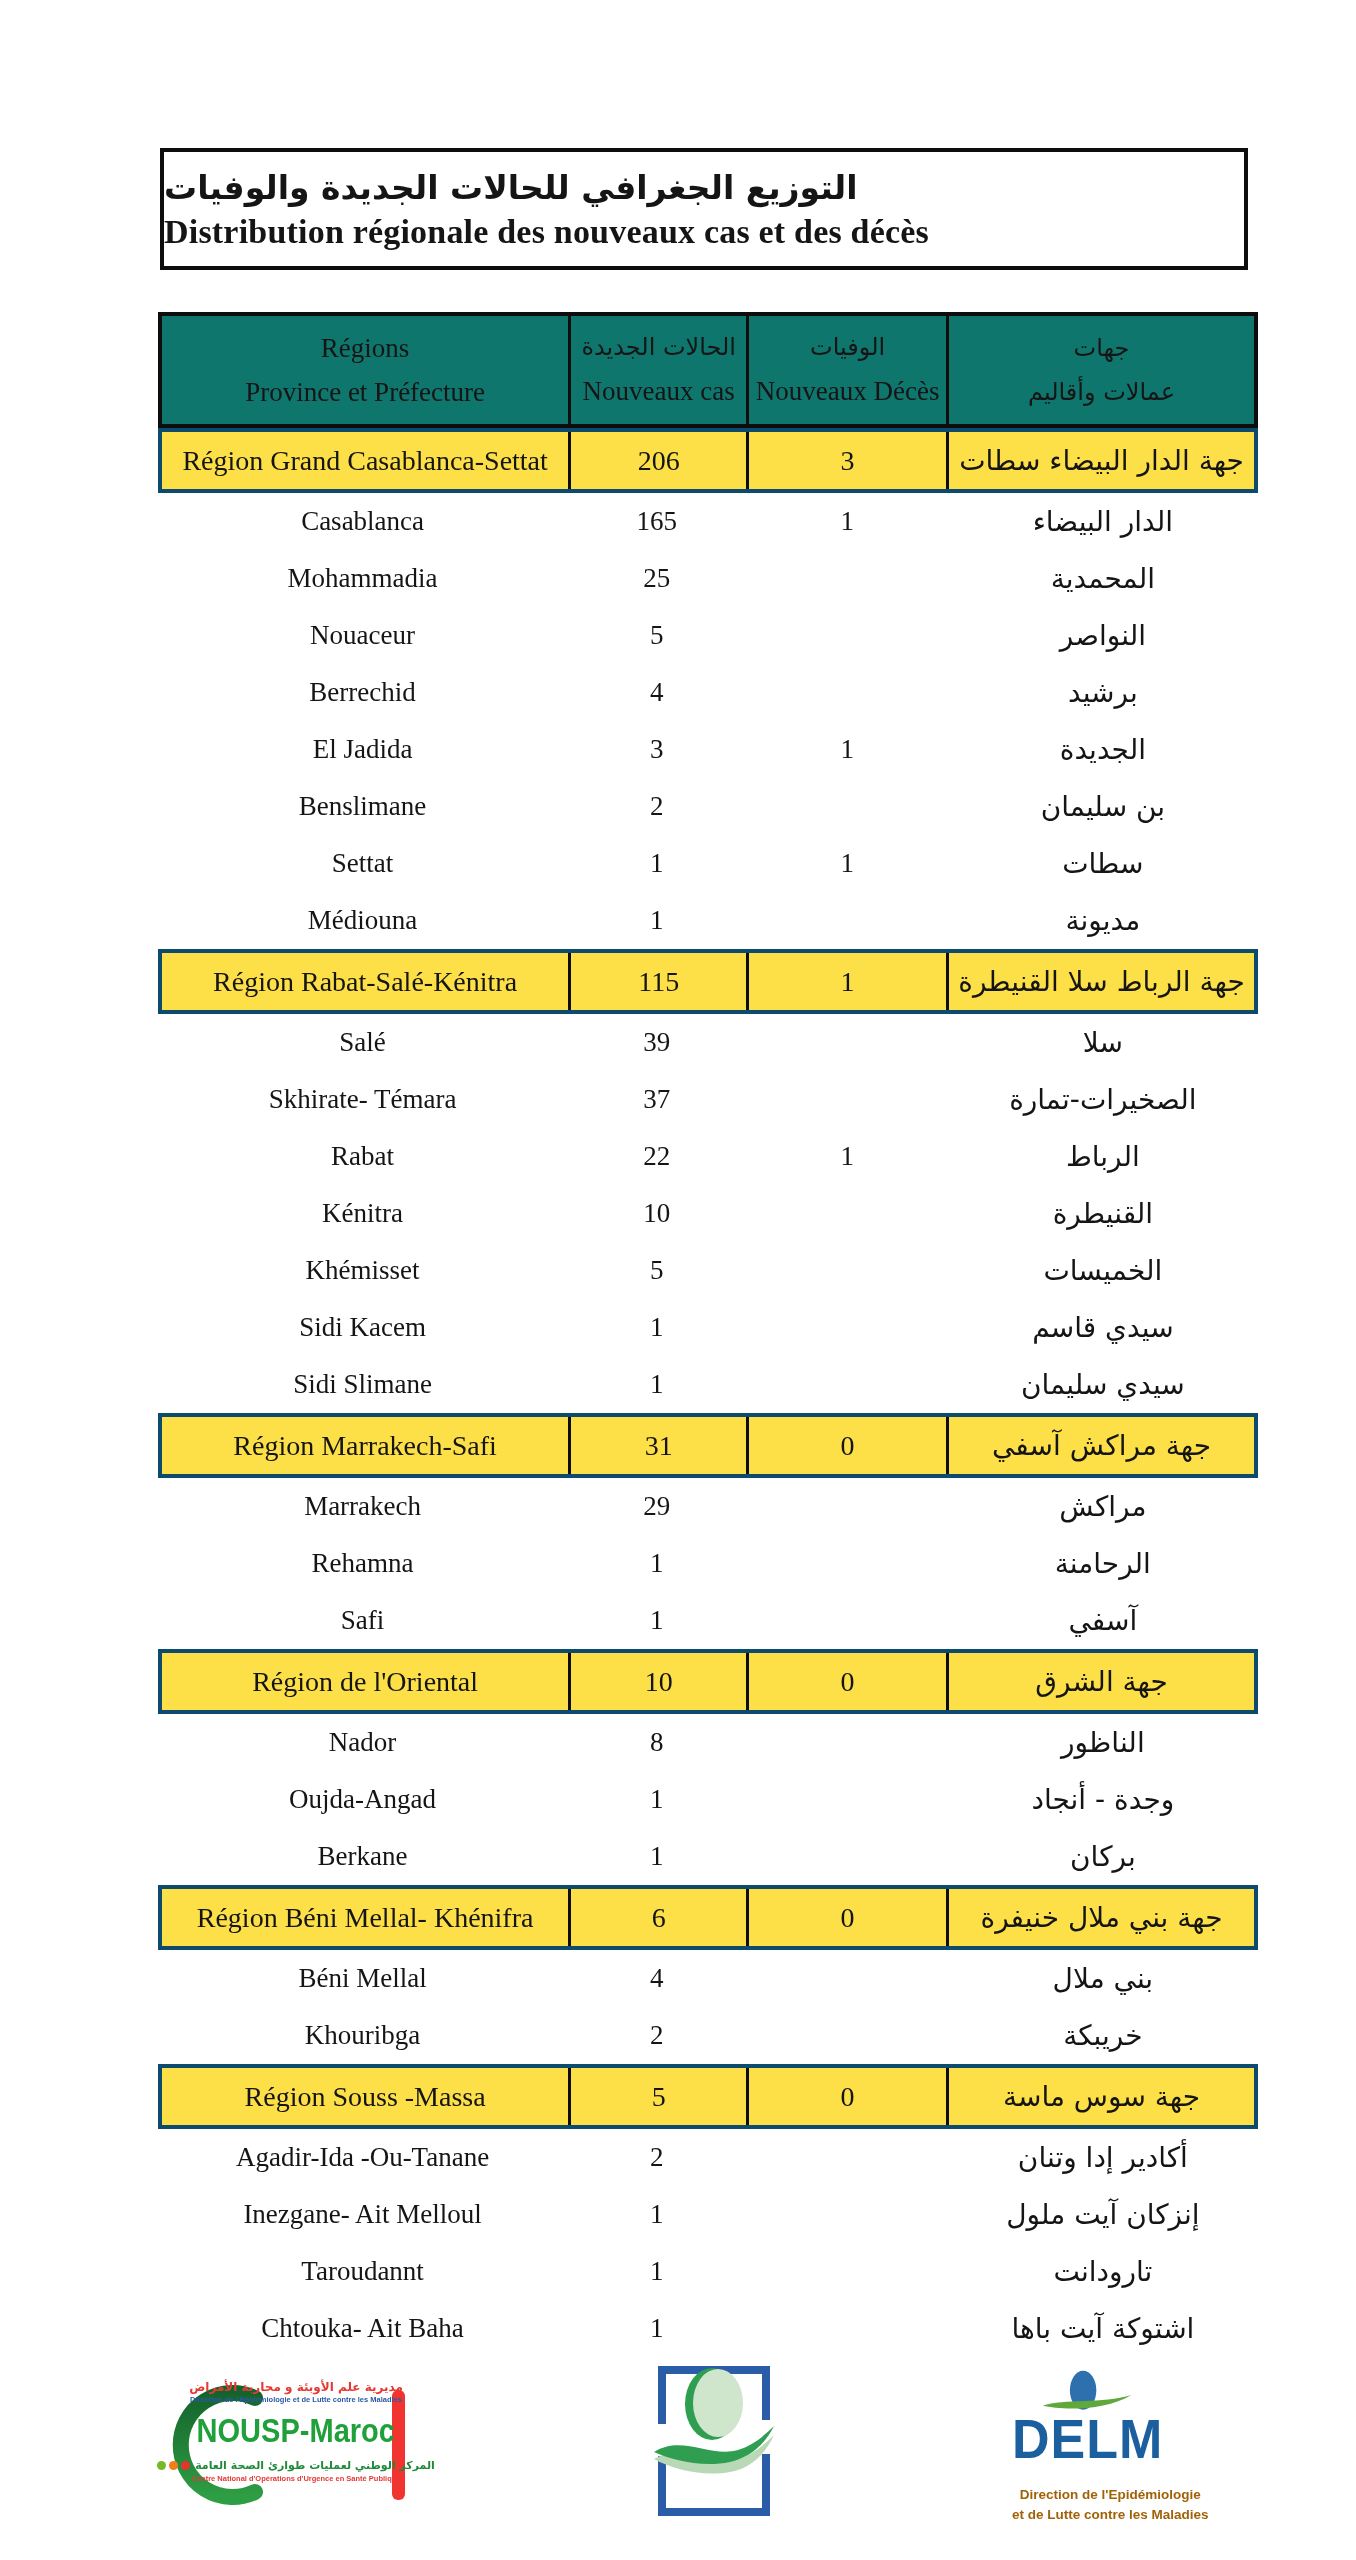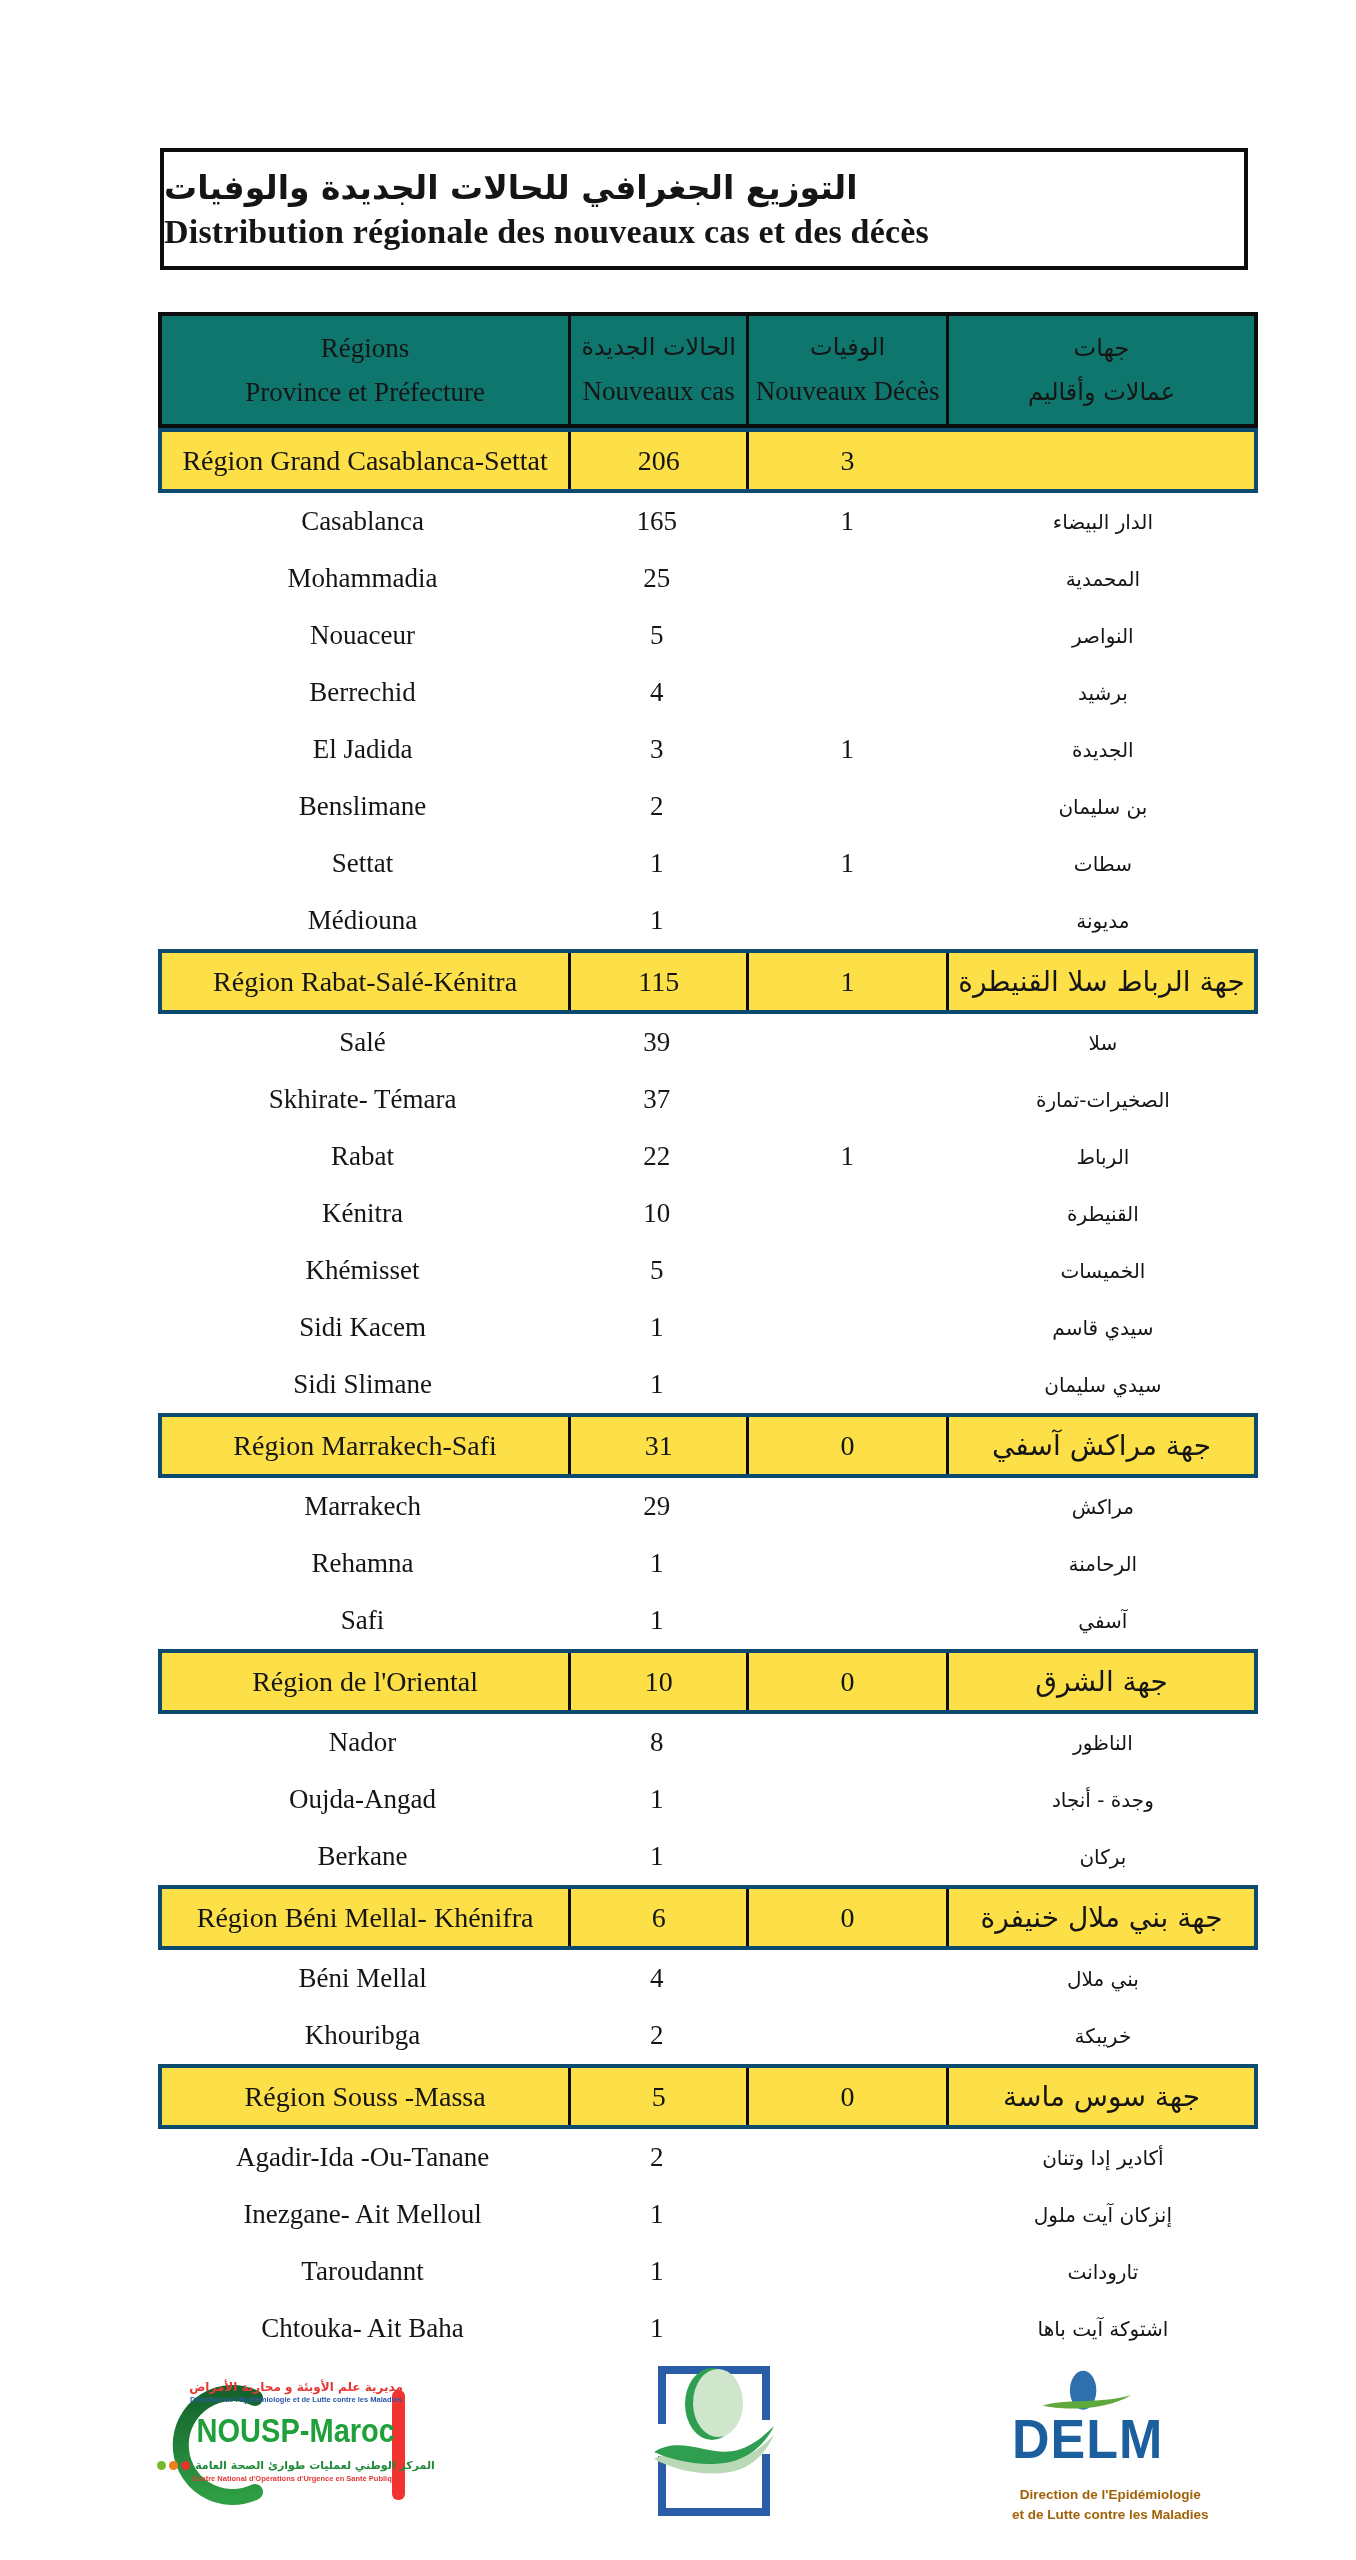--- a/index.html
+++ b/index.html
@@ -35,21 +35,21 @@
   .thead .cell + .cell{border-left:3px solid #0d0d0d;}
   .th-fr{font-size:27px;}
   .th-ar{font-family:"DejaVu Sans",sans-serif;font-size:24px;direction:rtl;}
 
   .row{display:flex;height:57px;box-sizing:border-box;background:#ffffff;}
   .row.region{
     height:65px;background:#fde047;border:4px solid #0c4a6e;
   }
   .row.region .cell + .cell{border-left:3px solid #0d0d0d;}
   .row .cell{font-size:27px;}
-  .row .ar-cell{font-family:"DejaVu Sans",sans-serif;font-size:20px;direction:rtl;}
+  .row .ar-cell{font-family:"DejaVu Sans",sans-serif;font-size:28px;direction:rtl;}
   .row.region .cell{font-size:28px;}
 
   
   .logo-nousp{position:absolute;left:165px;top:2378px;width:240px;height:138px;}
   .nousp-arc{position:absolute;left:-6px;top:4px;}
   .nousp-bar{position:absolute;right:0;top:12px;width:13px;height:110px;border-radius:6px;background:#f23430;}
   .nousp-texts{position:absolute;left:34px;right:12px;top:2px;display:flex;flex-direction:column;align-items:center;}
   .nousp-top-ar{font-family:"DejaVu Sans",sans-serif;font-size:12px;font-weight:bold;color:#e53935;direction:rtl;white-space:nowrap;}
   .nousp-top-fr{font-family:"Liberation Sans",sans-serif;font-size:7.5px;font-weight:bold;color:#2b58a8;white-space:nowrap;margin-top:1px;}
   .nousp-name{font-family:"Liberation Sans",sans-serif;font-size:33px;font-weight:bold;color:#1fa03a;transform:scaleX(.88);white-space:nowrap;margin-top:8px;}
@@ -94,20 +94,21 @@
       <div class="cell c4">
         <div class="th-ar">جهات</div>
         <div class="th-ar">عمالات وأقاليم</div>
       </div>
     </div>
     <div>
         <div class="row region">
           <div class="cell c1 fr-cell">Région Grand Casablanca-Settat</div>
           <div class="cell c2 num-cell">206</div>
           <div class="cell c3 num-cell">3</div>
+          <div class="cell c4 ar-cell">جهة الدار البيضاء سطات</div>
         </div>
         <div class="row data">
           <div class="cell c1 fr-cell">Casablanca</div>
           <div class="cell c2 num-cell">165</div>
           <div class="cell c3 num-cell">1</div>
           <div class="cell c4 ar-cell">الدار البيضاء</div>
         </div>
         <div class="row data">
           <div class="cell c1 fr-cell">Mohammadia</div>
           <div class="cell c2 num-cell">25</div>

